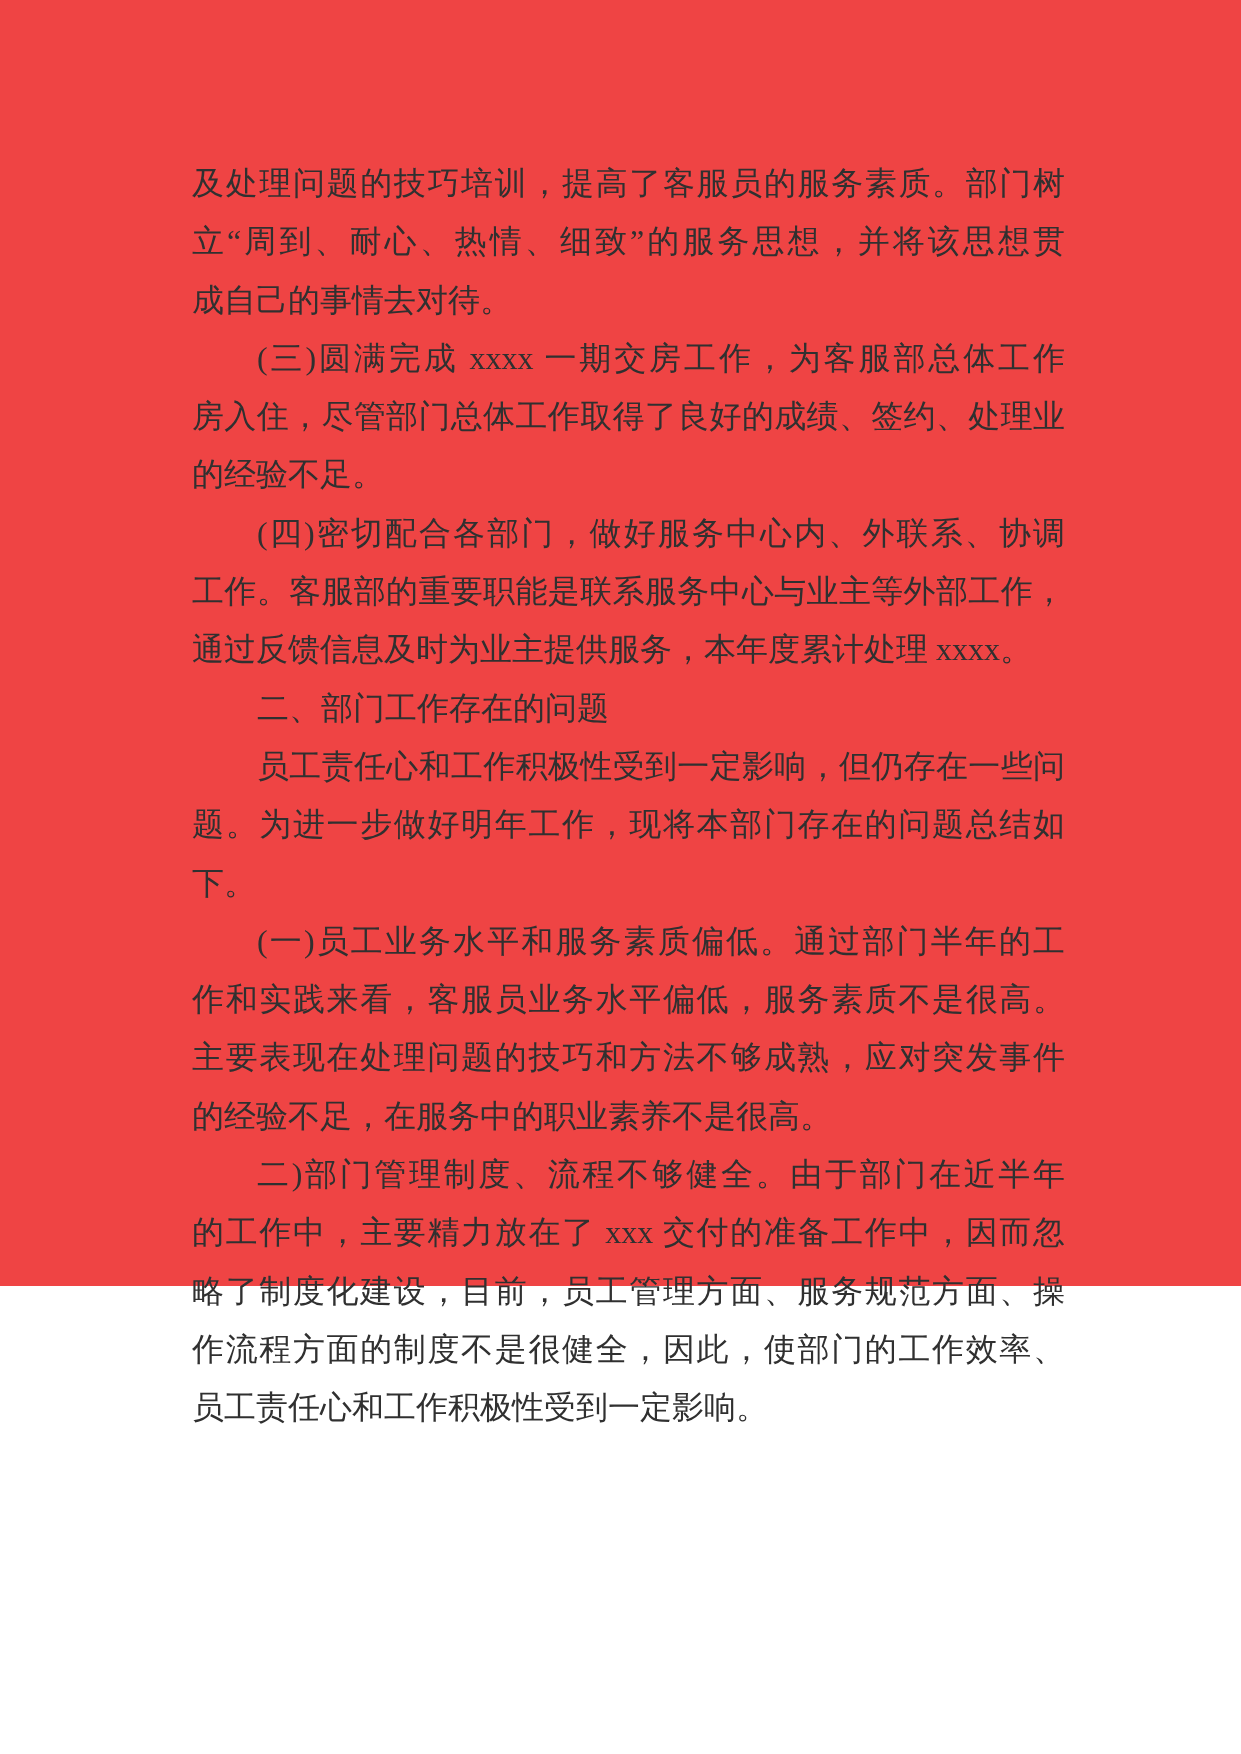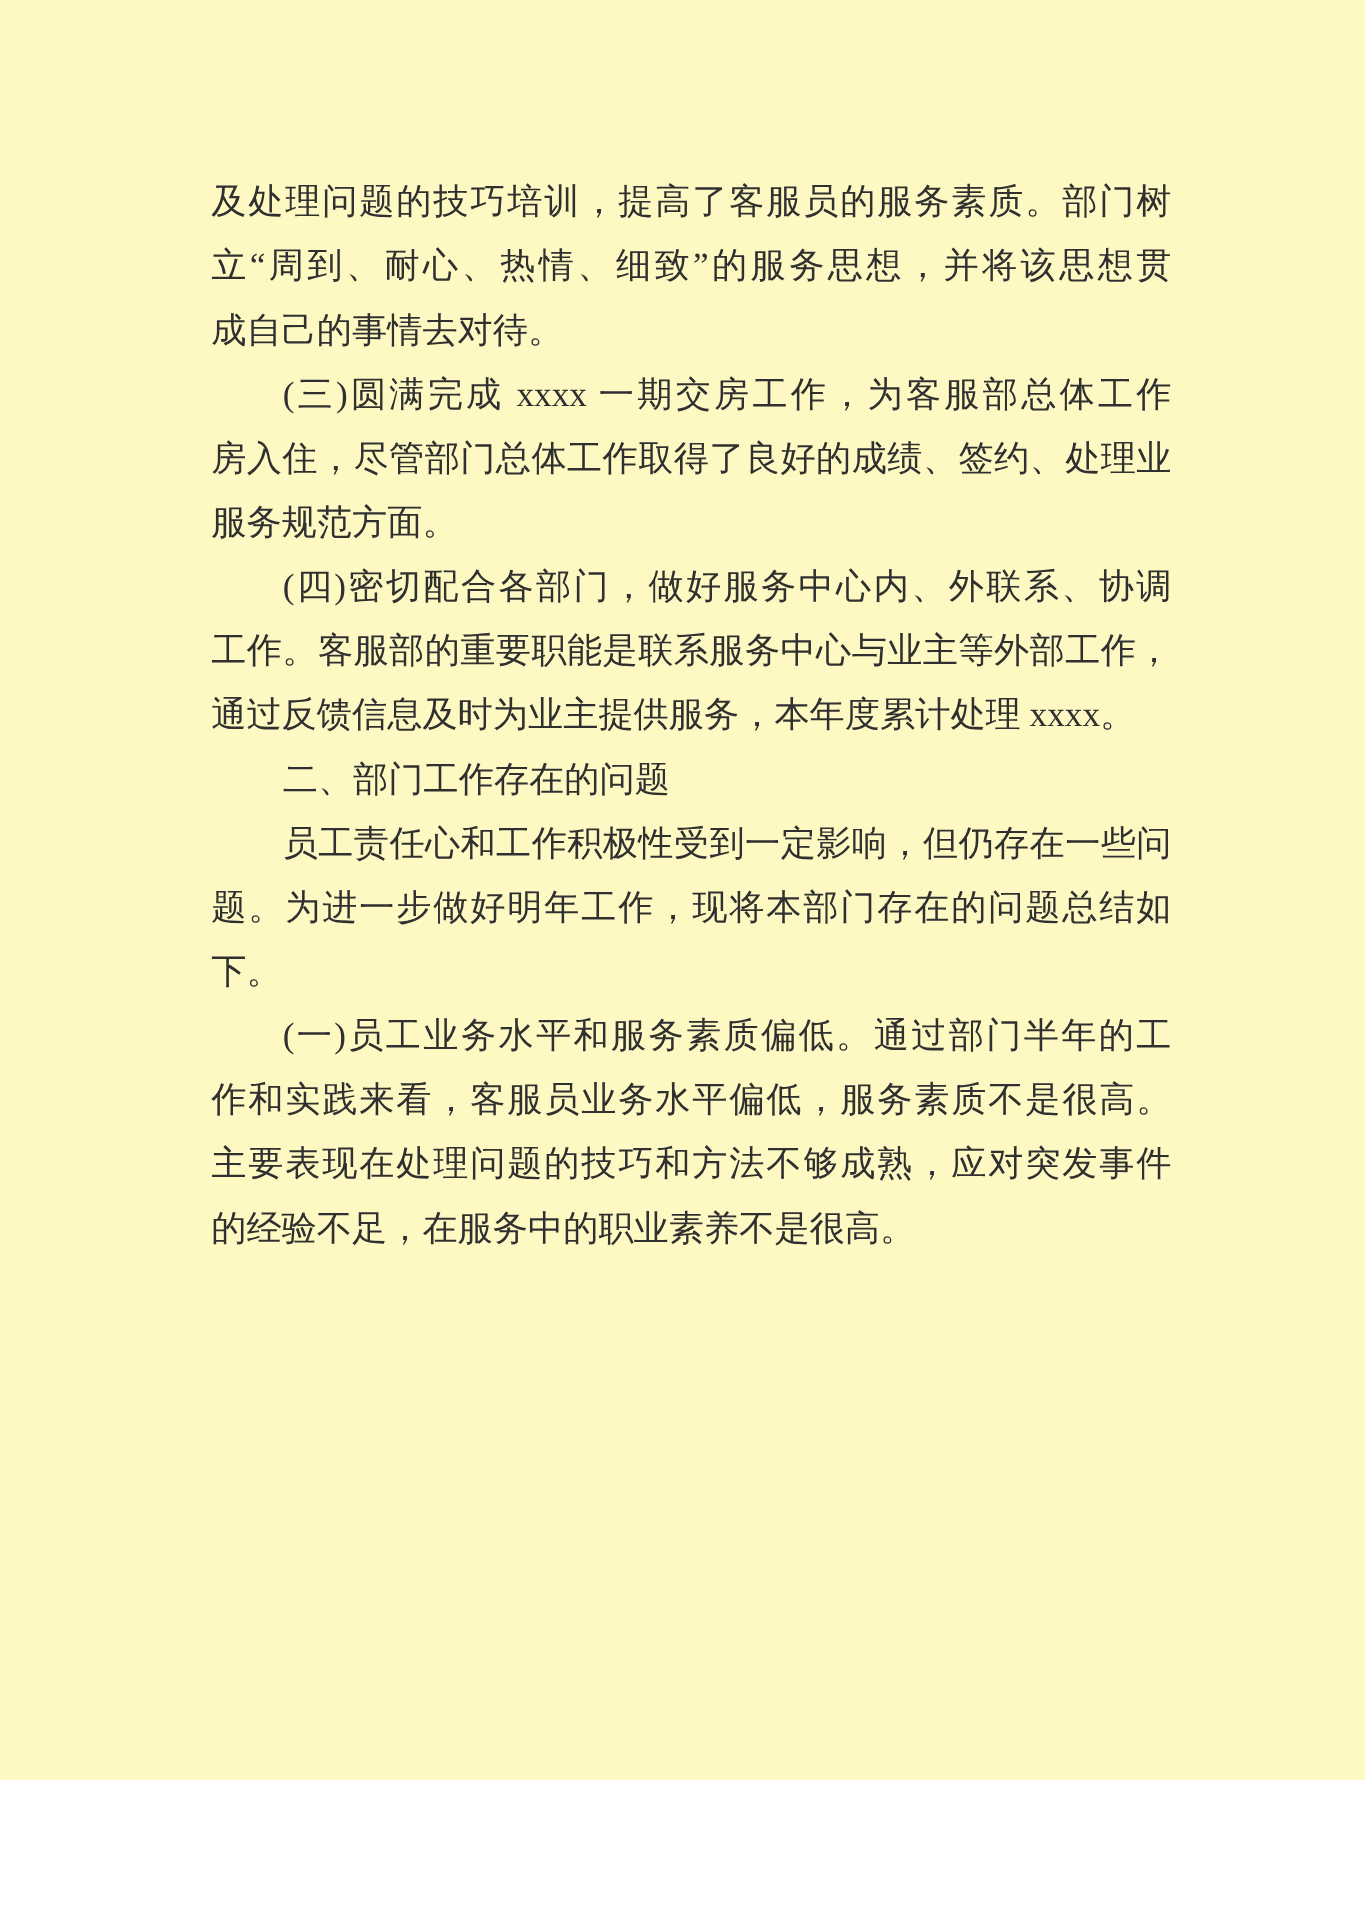--- a/index.html
+++ b/index.html
@@ -10,22 +10,22 @@
     width: 1241px;
     height: 1754px;
     background: #ffffff;
     position: relative;
     overflow: hidden;
   }
   .page {
     position: absolute;
     left: 0; top: 0;
     width: 1241px;
-    height: 1618px;
-    background: #fef9c3;
+    height: 1286px;
+    background: #ef4444;
   }
   .text-block {
     position: absolute;
     left: 192px;
     top: 154px;
     width: 873px;
     font-family: "Liberation Serif", "DejaVu Serif", serif;
     font-size: 32px;
     line-height: 58.3px;
     color: #303030;
@@ -56,21 +56,21 @@
 
     <div class="para">
       <div class="line just">及处理问题的技巧培训，提高了客服员的服务素质。部门树</div>
       <div class="line just">立“周到、耐心、热情、细致”的服务思想，并将该思想贯</div>
       <div class="line">成自己的事情去对待。</div>
     </div>
 
     <div class="para">
       <div class="line just indent">(三)圆满完成 xxxx 一期交房工作，为客服部总体工作</div>
       <div class="line just">房入住，尽管部门总体工作取得了良好的成绩、签约、处理业</div>
-      <div class="line">服务规范方面。</div>
+      <div class="line">的经验不足。</div>
     </div>
 
     <div class="para">
       <div class="line just indent">(四)密切配合各部门，做好服务中心内、外联系、协调</div>
       <div class="line just">工作。客服部的重要职能是联系服务中心与业主等外部工作，</div>
       <div class="line">通过反馈信息及时为业主提供服务，本年度累计处理 xxxx。</div>
     </div>
 
     <div class="para">
       <div class="line indent">二、部门工作存在的问题</div>
@@ -82,15 +82,22 @@
       <div class="line">下。</div>
     </div>
 
     <div class="para">
       <div class="line just indent">(一)员工业务水平和服务素质偏低。通过部门半年的工</div>
       <div class="line just">作和实践来看，客服员业务水平偏低，服务素质不是很高。</div>
       <div class="line just">主要表现在处理问题的技巧和方法不够成熟，应对突发事件</div>
       <div class="line">的经验不足，在服务中的职业素养不是很高。</div>
     </div>
 
+    <div class="para">
+      <div class="line just indent">二)部门管理制度、流程不够健全。由于部门在近半年</div>
+      <div class="line just">的工作中，主要精力放在了 xxx 交付的准备工作中，因而忽</div>
+      <div class="line just">略了制度化建设，目前，员工管理方面、服务规范方面、操</div>
+      <div class="line just">作流程方面的制度不是很健全，因此，使部门的工作效率、</div>
+      <div class="line">员工责任心和工作积极性受到一定影响。</div>
+    </div>
 
   </div>
 </div>
 
 </body></html>

